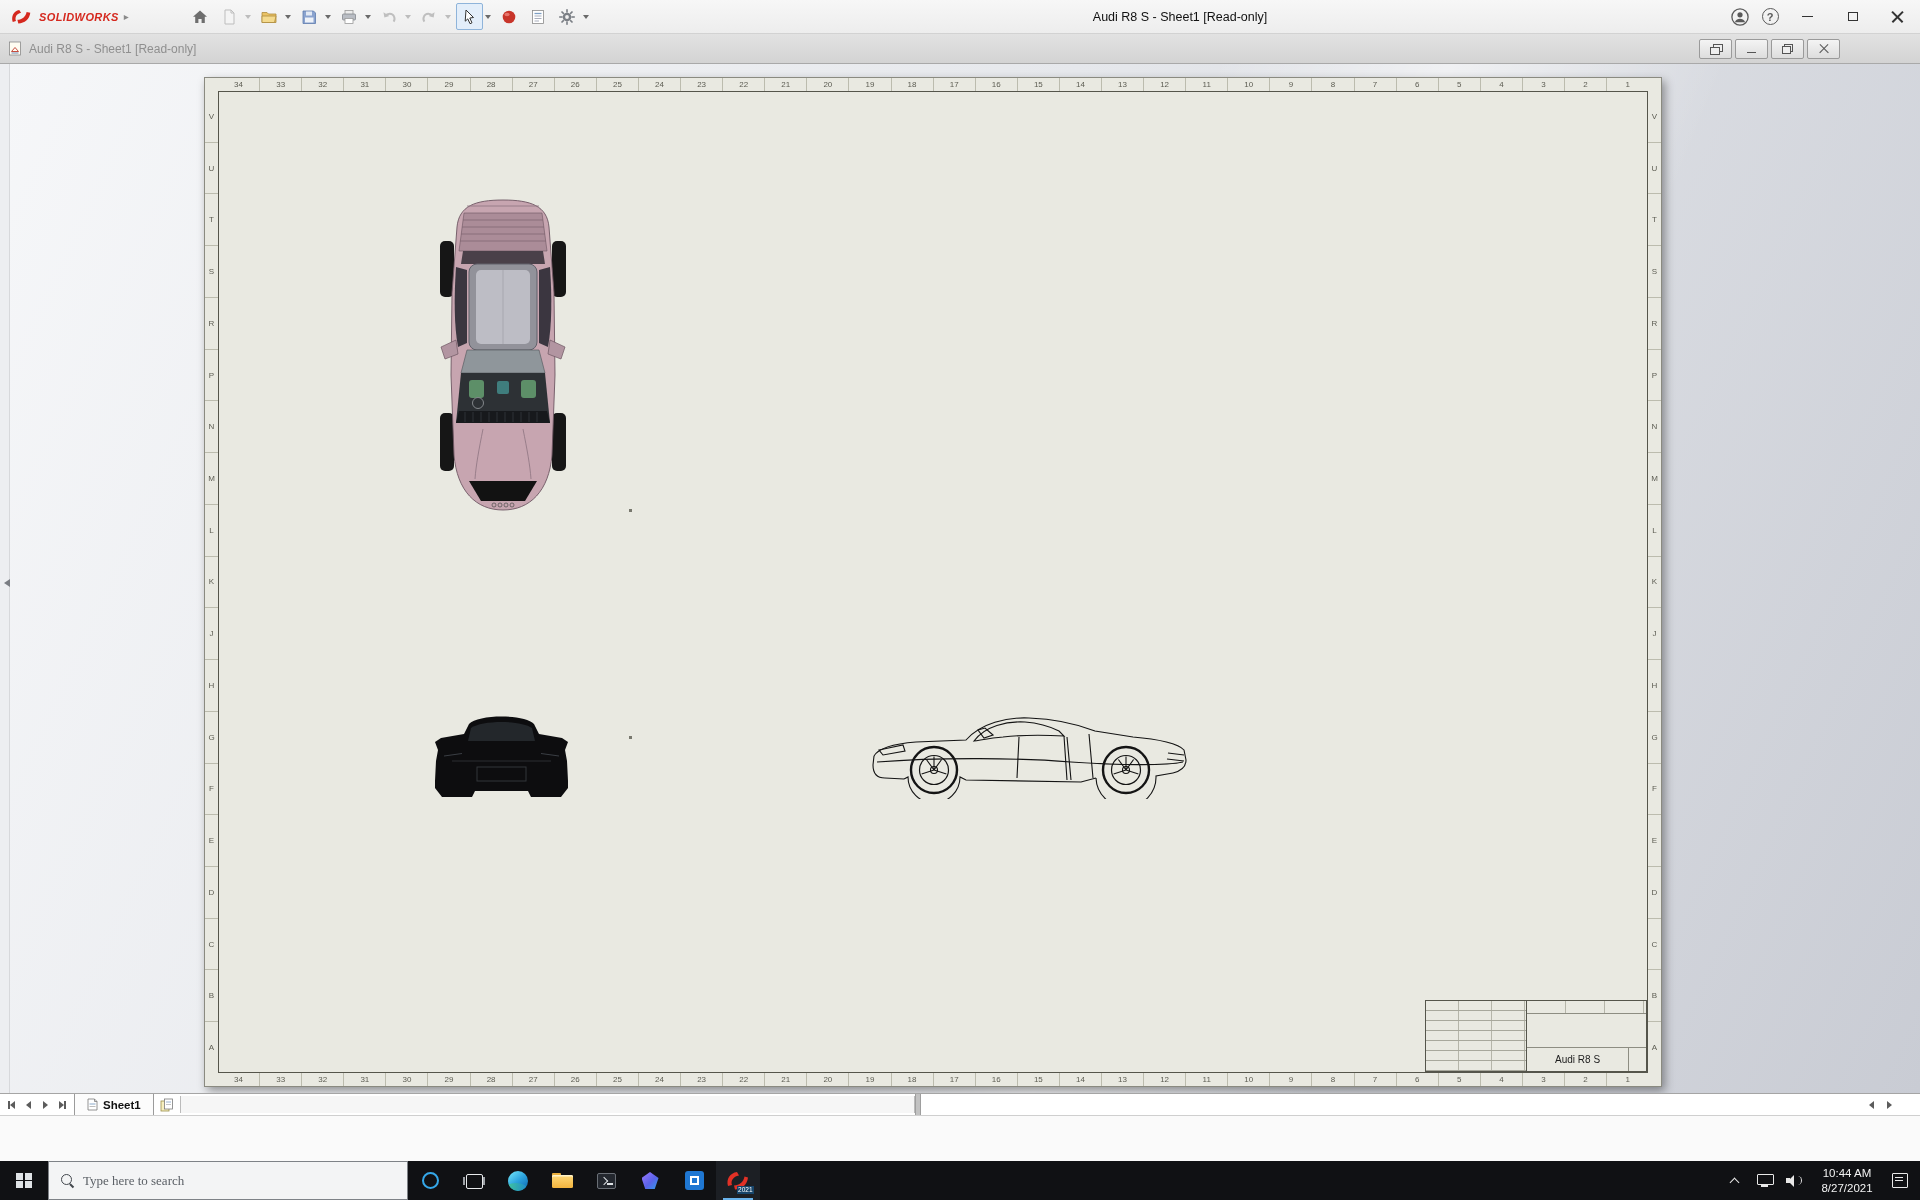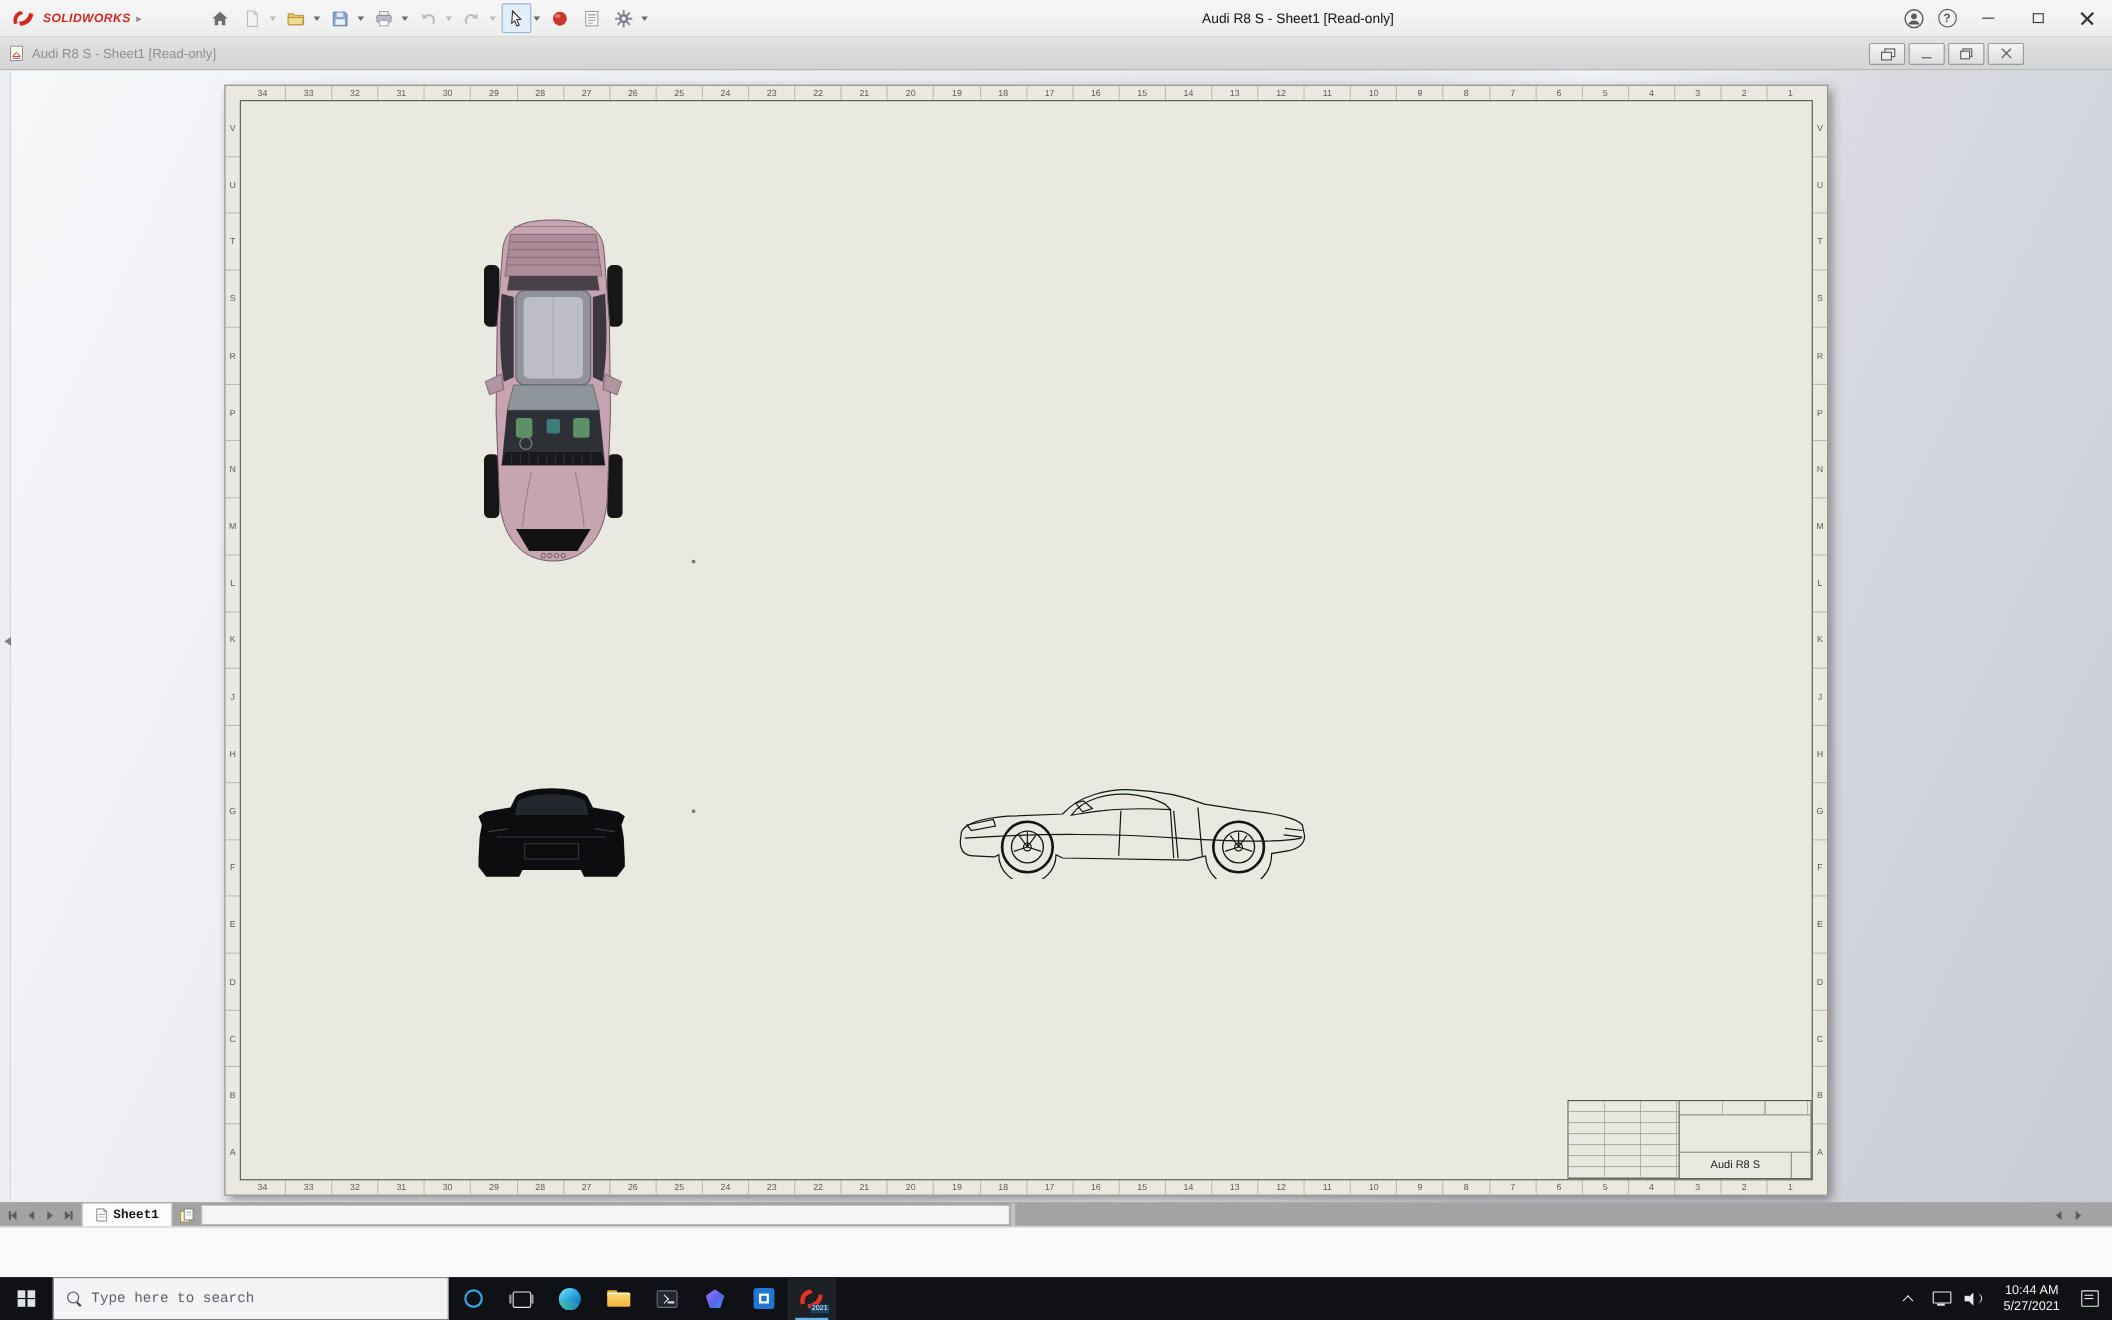--- a/index.html
+++ b/index.html
@@ -89,22 +89,22 @@
   .tbk-right { flex:1; display:flex; flex-direction:column; }
   .tbk-r-top { height:13px; border-bottom:1px solid #8d8d82;
     background-image:repeating-linear-gradient(to right, transparent 0, transparent 38px, #b5b5a9 38px, #b5b5a9 39px); }
   .tbk-r-mid { flex:1; border-bottom:1px solid #8d8d82; }
   .tbk-r-bottom { height:23px; display:flex;justify-content:space-between; }
   .tbk-namecell { flex:1; border-right:1px solid #8d8d82; display:flex; align-items:center; justify-content:center;
     font-size:10px; color:#1d1d1d; }
   .tbk-smallcell { width:17px; }
 
   
-  .tabbar { position:absolute; left:0; top:1093px; width:1920px; height:22px; background:#a3a3a3;
-    border-top:1px solid #a5a5a5; display:flex; align-items:stretch;font-family:Liberation Mono, monospace; }
+  .tabbar { position:absolute; left:0; top:1093px; width:1920px; height:22px; background:#ffffff;
+    border-top:1px solid #a5a5a5; display:flex; align-items:stretch; }
   .navcluster { display:flex; align-items:center; padding:0 4px; gap:2px; }
   .navbtn { width:15px; height:16px; border:none; background:transparent; display:flex; align-items:center; justify-content:center; position:relative; }
   .t-left { width:0;height:0;border-top:4px solid transparent;border-bottom:4px solid transparent;border-right:5px solid #5c5c5c; }
   .t-right { width:0;height:0;border-top:4px solid transparent;border-bottom:4px solid transparent;border-left:5px solid #5c5c5c; }
   .endbar-l::before, .endbar-r::after { content:""; width:1.5px; height:8px; background:#5c5c5c; }
   .sheet-tab { display:flex; align-items:center; gap:5px; padding:0 12px; background:#fcfcfc;
     border-left:1px solid #9b9b9b; border-right:1px solid #9b9b9b; }
   .sheet-tab .lbl { font-weight:bold; font-size:11.5px; color:#111; }
   .extra-tab-btn { width:26px; border:none; background:transparent; display:flex; align-items:center; justify-content:center; }
   .tab-track { width:735px; background:#f6f6f6; border-left:1px solid #bbb; border-right:1px solid #bbb; margin:2px 0; }
@@ -117,21 +117,21 @@
 
   
   .taskbar { position:absolute; left:0; top:1161px; width:1920px; height:39px; background:#101114; display:flex; align-items:stretch; }
   .start-btn { width:48px; border:none; background:transparent; display:flex; align-items:center; justify-content:center; }
   .winlogo { display:grid; grid-template-columns:7px 7px; grid-template-rows:7px 7px; gap:1.6px; }
   .winlogo span { background:#dfe3e6; }
   .search-box { width:360px; background:#f3f4f5; border:1px solid #7e8287; display:flex; align-items:center; padding-left:12px; gap:9px; }
   .magnifier { position:relative; width:13px; height:13px; flex:0 0 auto; }
   .magnifier::before { content:""; position:absolute; left:0; top:0; width:9px; height:9px; border:1.8px solid #42474d; border-radius:50%; }
   .magnifier::after { content:""; position:absolute; left:9px; top:9px; width:5px; height:1.8px; background:#42474d; transform:rotate(45deg); transform-origin:left center; }
-  .search-input { border:none; background:transparent; outline:none; font-size:13px; color:#333; width:280px; font-family:Liberation Mono, monospace; }
+  .search-input { border:none; background:transparent; outline:none; font-size:13px; color:#333; width:280px; font-family:Liberation Serif, serif; }
   .search-input::placeholder { color:#5c6océ; }
   .search-input::placeholder { color:#5c6167; }
   .tb-btn { width:44px; border:none; background:transparent; display:flex; align-items:center; justify-content:center; position:relative; }
   .tb-btn.running { background:#1c1f24; }
   .tb-btn.running::after { content:""; position:absolute; left:7px; right:7px; bottom:0; height:2px; background:#69b3ec; }
   .cortana-ring { width:17px; height:17px; border:2.6px solid #35a7e8; border-radius:50%; }
   .taskview-ic { position:relative; width:22px; height:14px; }
   .taskview-ic::before { content:""; position:absolute; left:3px; top:0; width:15px; height:13px; border:1.6px solid #e8eaec; border-radius:2px; }
   .taskview-ic::after { content:""; position:absolute; left:0; top:3px; width:2px; height:8px; background:#9da1a6; box-shadow:20px 0 0 #9da1a6; }
   .edge-ic { position:relative; width:20px; height:20px; border-radius:50%;
@@ -709,21 +709,21 @@
           <span class="monitor-ic"></span>
         </button>
       <button class="tray-btn">
         <span class="vol-ic">
             <span class="vol-wave"></span>
           </span>
       </button>
       <button class="tray-btn" style="width:76px">
         <span class="clock">
           <div>10:44 AM</div>
-          <div>5/27/2021</div>
+          <div>8/27/2021</div>
         </span>
       </button>
       <button class="tray-btn">
           <span class="action-ic"></span>
         </button>
       <button class="show-desktop"></button>
     </div>
   </div>
 
 </div>

